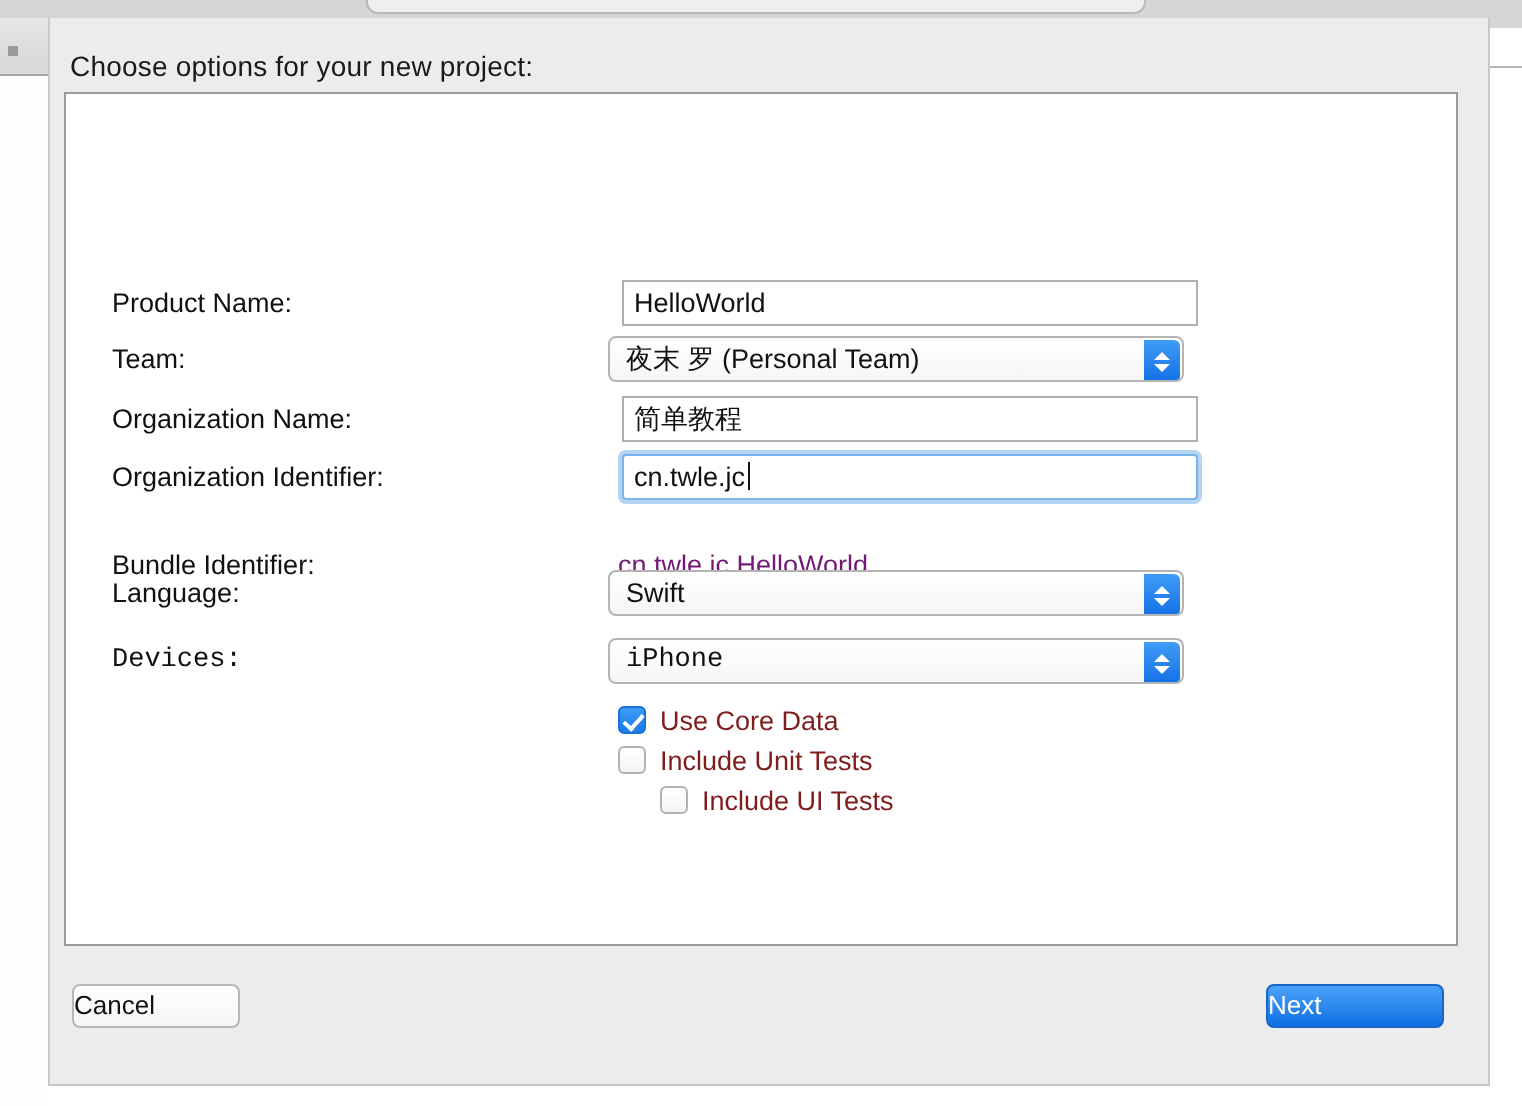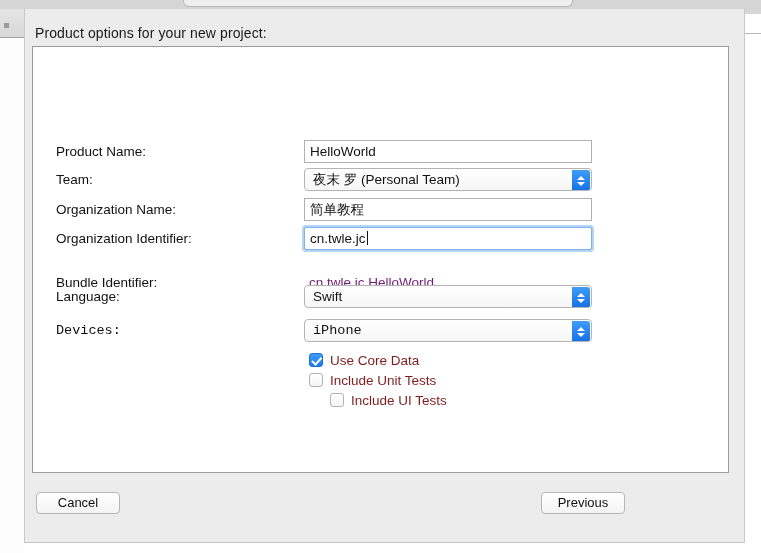--- a/index.html
+++ b/index.html
@@ -163,21 +163,21 @@
   }
   .label-col {
     position: absolute;
     left: 23px;
     width: 240px;
   }
 
   
   .textfield {
     position: absolute;
-    left: 271px;
+    left: 278px;
     width: 288px;
     height: 23px;
     background: #ffffff;
     border: 1px solid #b0b0b0;
     box-sizing: border-box;
     font-size: 13.5px;
     color: #111111;
     line-height: 21px;
     padding: 0 5px;
     white-space: nowrap;
@@ -293,21 +293,20 @@
   }
 
   
   .btn {
     position: absolute;
     height: 22px;
     border-radius: 4px;
     box-sizing: border-box;
     font-size: 13px;
     line-height: 20px;
-    text-align: center;
     white-space: nowrap;
   }
   .btn-plain {
     background: linear-gradient(to bottom, #ffffff, #f4f4f4);
     border: 1px solid #b6b6b6;
     color: #111111;
   }
   .btn-primary {
     background: linear-gradient(to bottom, #4aa3f8, #0f6fe4);
     border: 1px solid #1867c6;
@@ -325,21 +324,21 @@
   <div class="bg-right-area"></div>
   <div class="bg-right-titlebar"></div>
   <div class="bg-right-rule"></div>
 
   <div class="top-chrome">
     <div class="top-chrome-inner"></div>
   </div>
 
   <div class="sheet">
 
-    <div class="sheet-title">Product options for your new project:</div>
+    <div class="sheet-title">Choose options for your new project:</div>
 
     <div class="panel">
       <div class="form">
 
         <div class="row" style="top:93px;width:697px;">
           <div class="label-col">
             <div class="row-label">Product Name:</div>
           </div>
           <div class="textfield" style="top:0;">HelloWorld</div>
         </div>
@@ -414,19 +413,19 @@
         </div>
         <div class="checkrow" style="top:343px;padding-left:21px;">
           <span class="cbox"></span>
           <span class="cbox-label">Include UI Tests</span>
         </div>
 
       </div>
     </div>
 
     <div class="btn btn-plain" style="left:11px;top:483px;width:84px;">Cancel</div>
-    <div class="btn btn-plain" style="left:516px;top:483px;width:84px;">Previous</div>
+    <div class="btn btn-primary" style="left:608px;top:483px;width:89px;">Next</div>
 
   </div>
 
   <div class="sheet-bottom-rule"></div>
 
 </div>
 
 </body></html>

